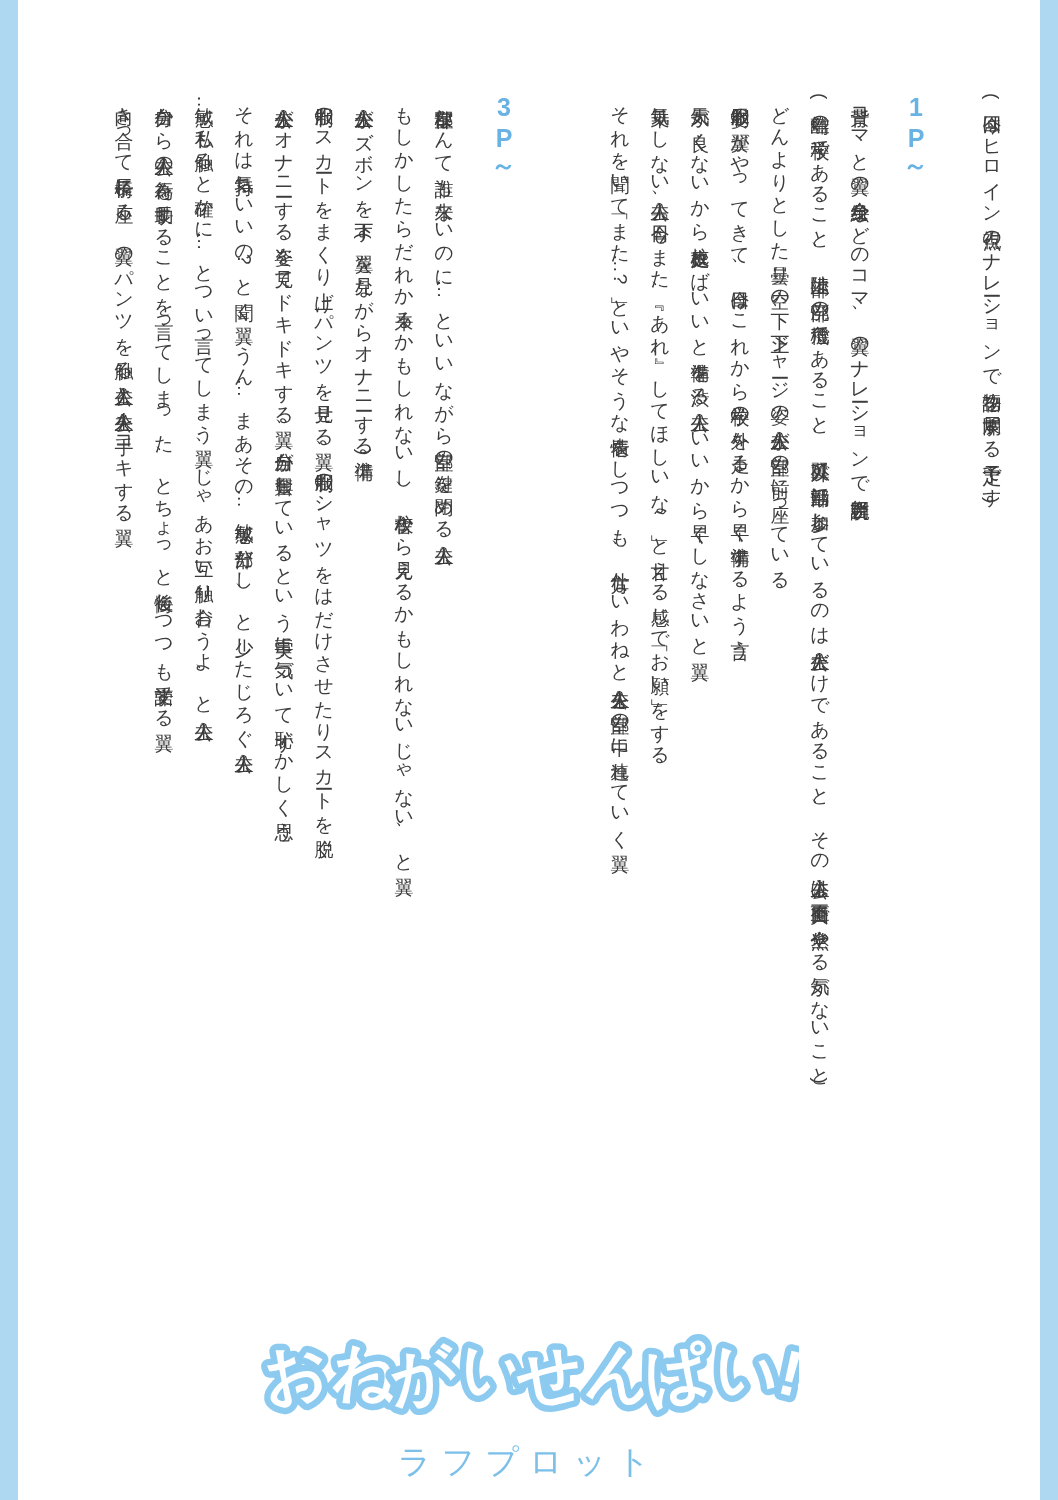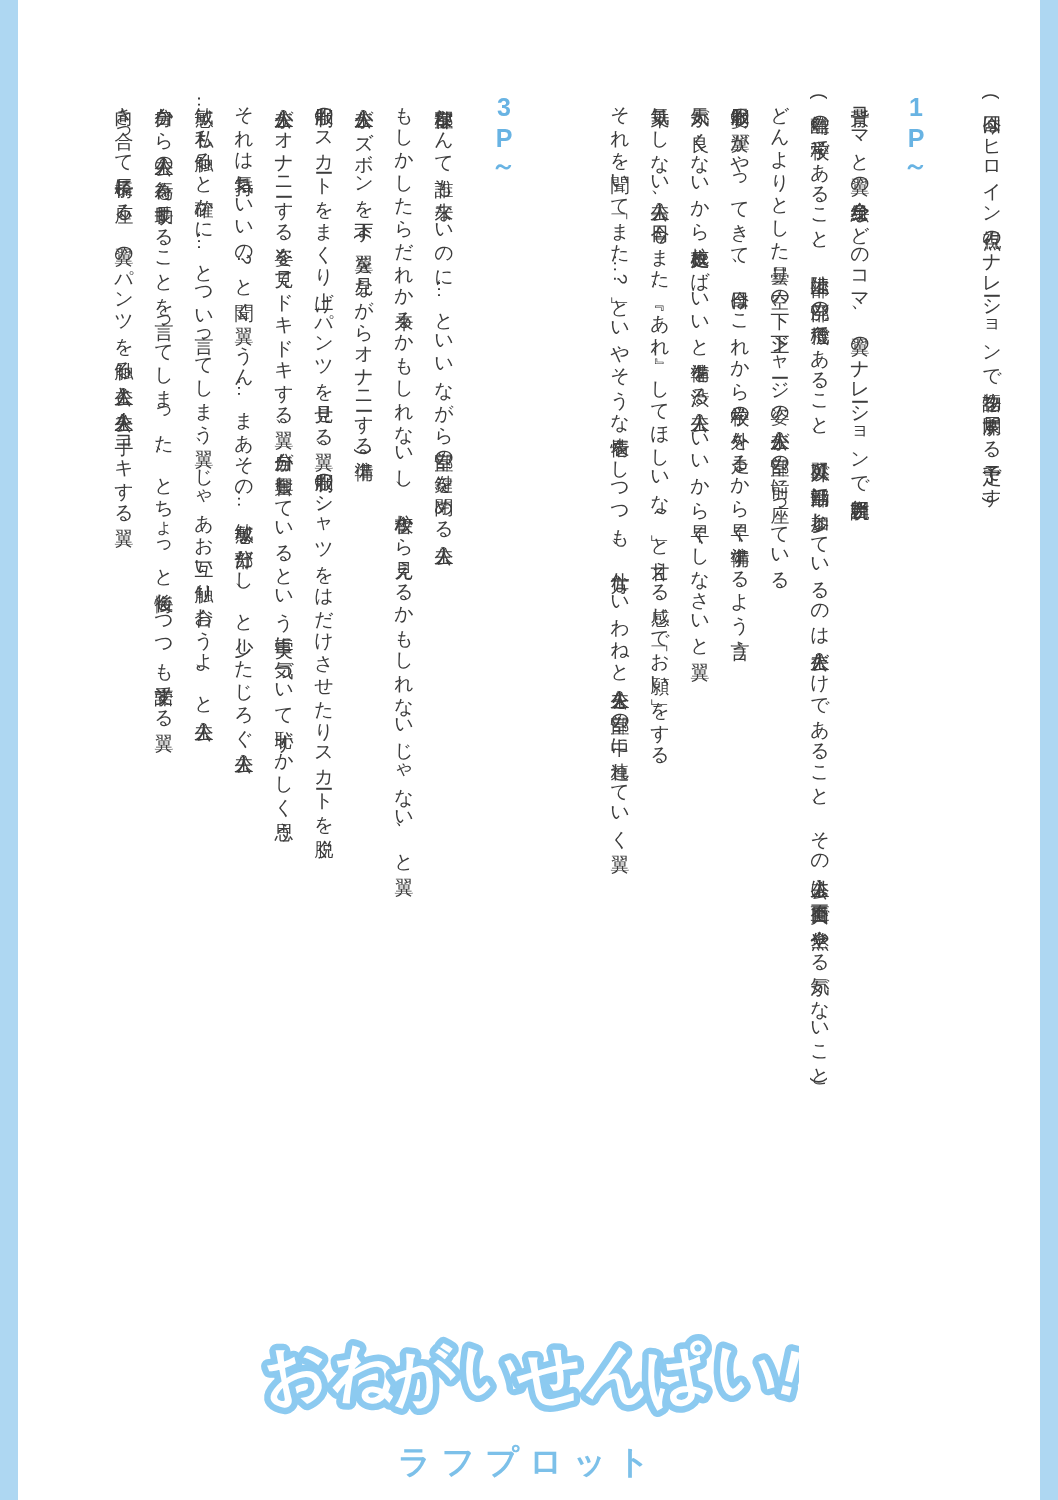--- a/index.html
+++ b/index.html
@@ -66,21 +66,21 @@
   .logo-wrap svg { display: inline-block; }
 
   .logo-subtitle {
     position: absolute;
     top: 1440px;
     left: 0;
     width: 1058px;
     text-align: center;
     color: #7cc0e9;
     font-size: 33px;
-    font-weight: bold;
+    font-weight: normal;
     letter-spacing: 10px;
   }
 </style>
 </head>
 <body>
 
 <div class="side-bar left"></div>
 <div class="side-bar right"></div>
 
 <div class="script-area">

